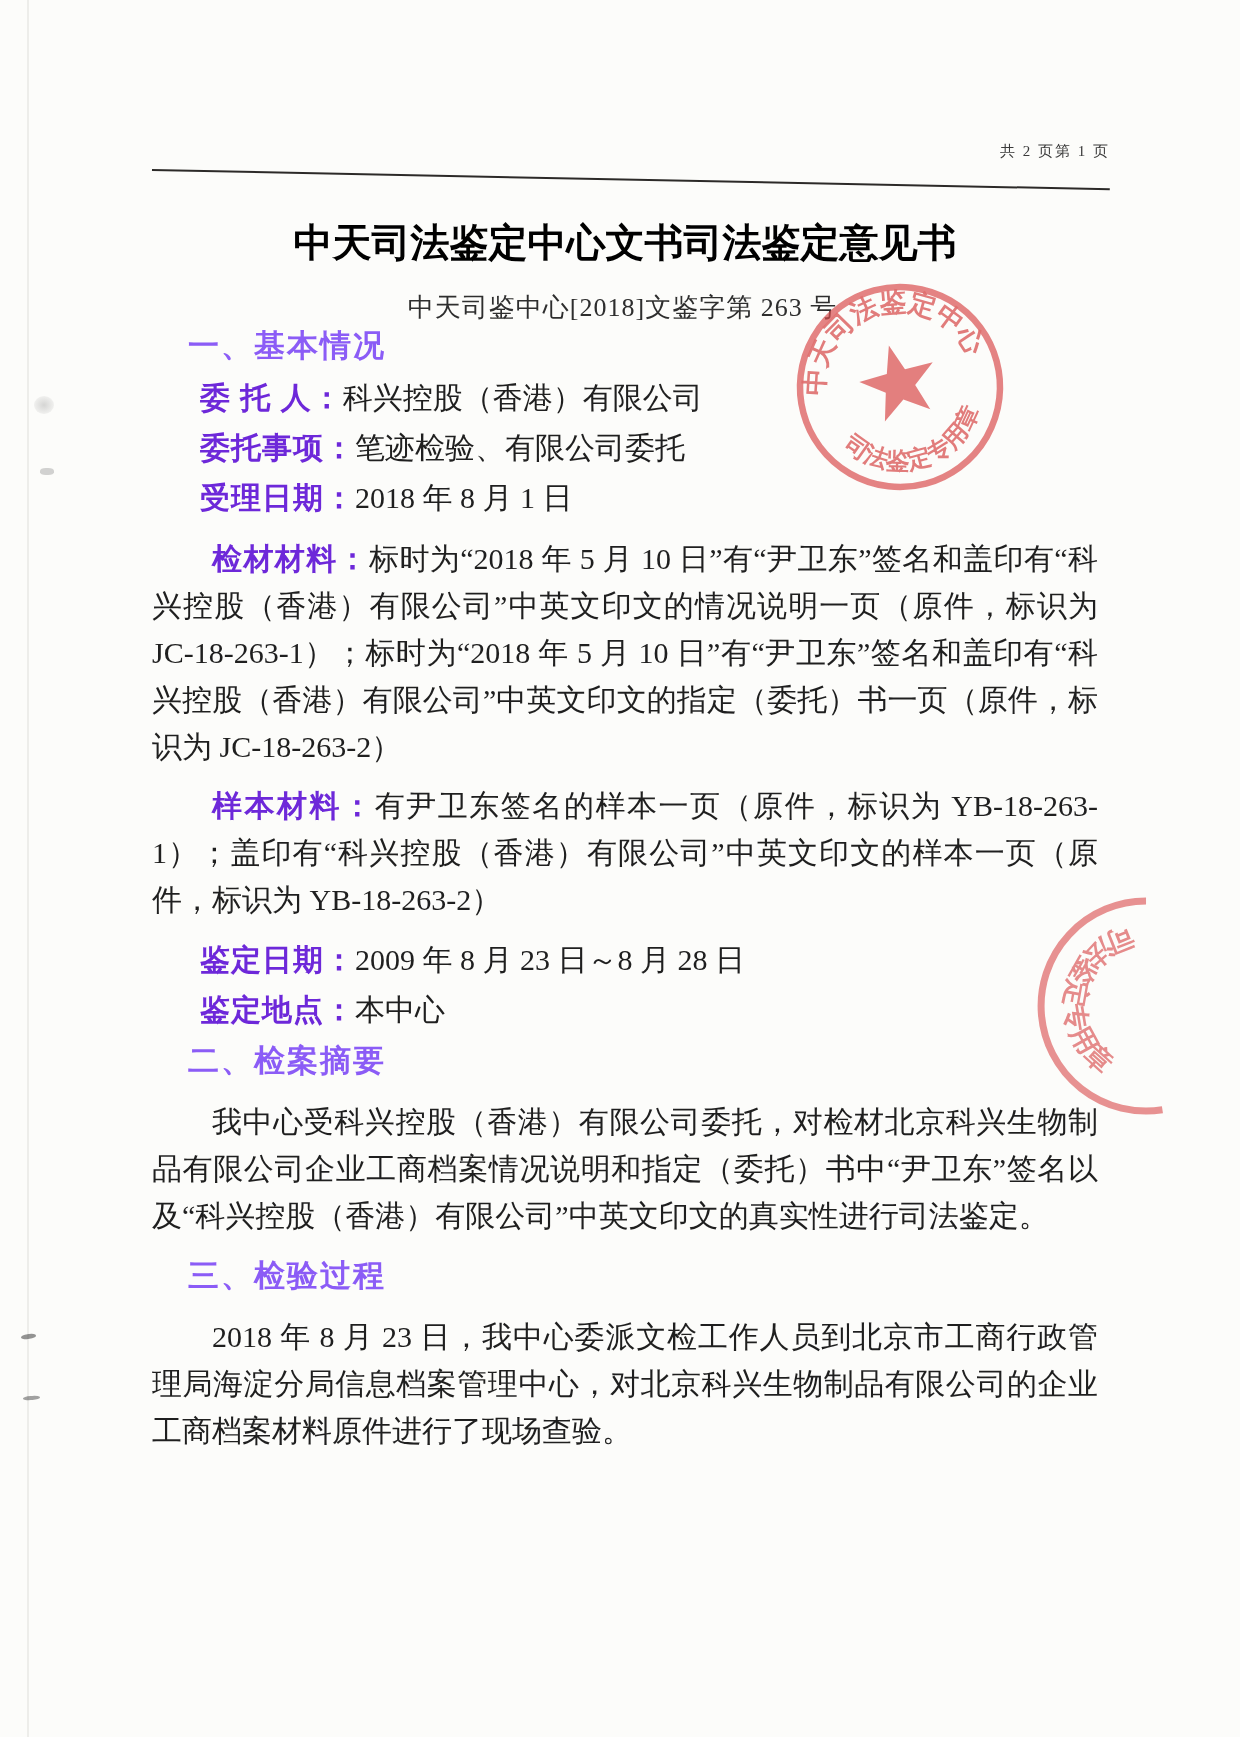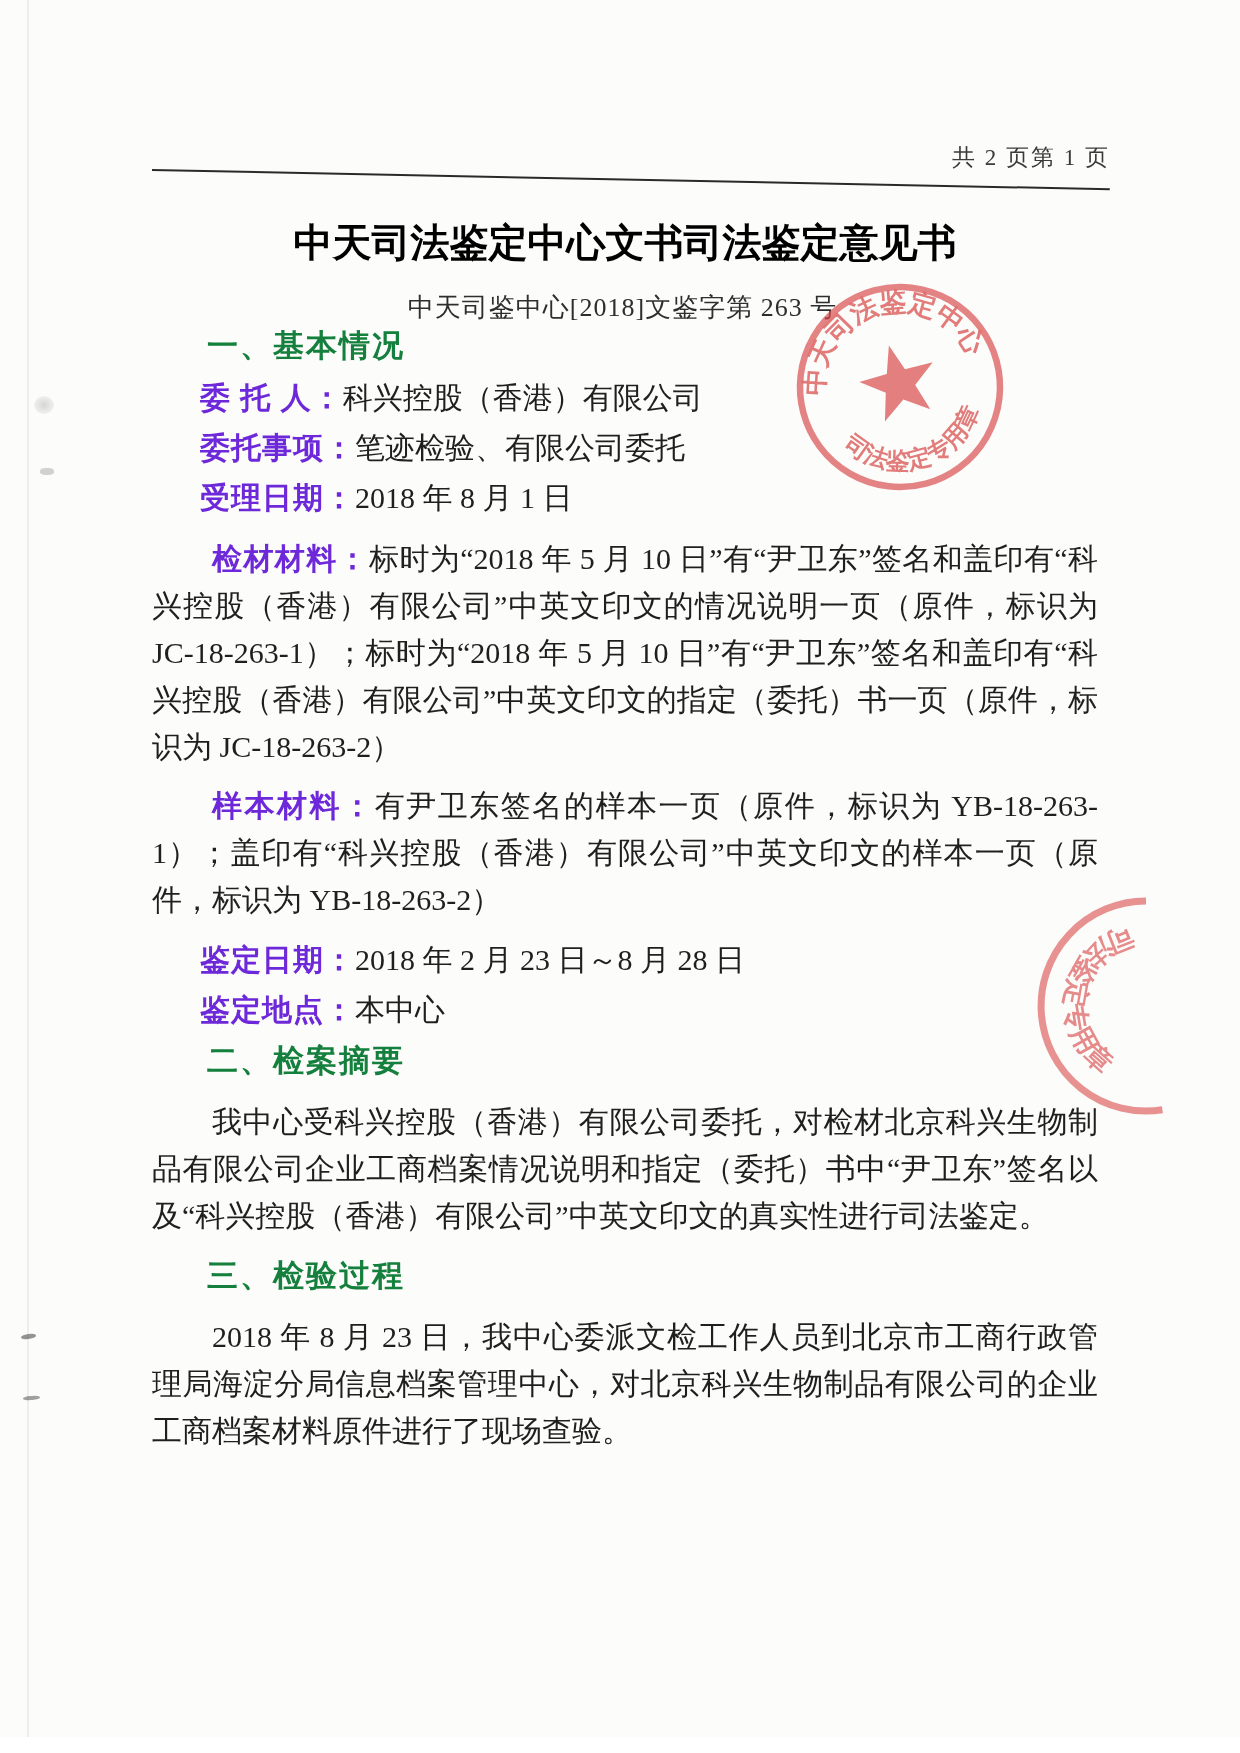--- a/index.html
+++ b/index.html
@@ -8,21 +8,21 @@
     width:1240px;height:1753px;
     margin:0 auto;
     background:#fcfcfa;
     overflow:hidden;
     font-family:"Liberation Serif", serif;
     color:#222;
   }
   
   .page-info{
     position:absolute; top:142px; left:140px; width:970px;
-    text-align:right; font-size:23px; letter-spacing:2px; color:#3a3a3a;
+    text-align:right; font-size:15px; letter-spacing:2px; color:#3a3a3a;
   }
   .header-rule{
     position:absolute; left:152px; top:169px; width:958px; height:2.4px;
     background:#2c2a28; transform:rotate(1.15deg); transform-origin:left top;
   }
   .doc-title{
     position:absolute; top:216px; left:140px; width:970px;
     text-align:center; font-size:39px; font-weight:bold;
     font-family:"Liberation Sans", sans-serif; color:#000000; letter-spacing:0px;
   }
@@ -30,22 +30,22 @@
     position:absolute; top:290px; left:140px; width:965px;
     text-align:center; font-size:26px; color:#2e2e2e; letter-spacing:1px;
   }
   
   #doc-body{
     position:absolute; top:320px; left:140px; width:970px;
     font-size:30px; line-height:47px; color:#1f1f1f;
   }
   .heading{
     font-family:"Liberation Sans", sans-serif;
-    font-weight:bold; font-size:31px; color:#15803d;
-    margin:1px 0 2px 67px; line-height:50px; letter-spacing:2px;
+    font-weight:bold; font-size:31px; color:#8b5cf6;
+    margin:1px 0 2px 48px; line-height:50px; letter-spacing:2px;
   }
   .field{ margin-left:60px; line-height:50px; }
   .field .label, .run-label{
     font-family:"Liberation Sans", sans-serif;
     font-weight:bold; color:#6d28d9; letter-spacing:1px;
   }
   .para{
     text-indent:60px; text-align:justify; margin:12px;
   }
   
@@ -93,21 +93,21 @@
   <div class="doc-title">中天司法鉴定中心文书司法鉴定意见书</div>
   <div class="doc-number">中天司鉴中心[2018]文鉴字第 263 号</div>
 
   <div id="doc-body">
       <div class="heading">一、基本情况</div>
       <div class="field"><span class="label">委 托 人：</span><span>科兴控股（香港）有限公司</span></div>
       <div class="field"><span class="label">委托事项：</span><span>笔迹检验、有限公司委托</span></div>
       <div class="field"><span class="label">受理日期：</span><span>2018 年 8 月 1 日</span></div>
       <div class="para"><span class="run-label">检材材料：</span>标时为“2018 年 5 月 10 日”有“尹卫东”签名和盖印有“科兴控股（香港）有限公司”中英文印文的情况说明一页（原件，标识为 JC-18-263-1）；标时为“2018 年 5 月 10 日”有“尹卫东”签名和盖印有“科兴控股（香港）有限公司”中英文印文的指定（委托）书一页（原件，标识为 JC-18-263-2）</div>
       <div class="para"><span class="run-label">样本材料：</span>有尹卫东签名的样本一页（原件，标识为 YB-18-263-1）；盖印有“科兴控股（香港）有限公司”中英文印文的样本一页（原件，标识为 YB-18-263-2）</div>
-      <div class="field"><span class="label">鉴定日期：</span><span>2018 年 2 月 23 日～8 月 28 日</span></div>
+      <div class="field"><span class="label">鉴定日期：</span><span>2009 年 8 月 23 日～8 月 28 日</span></div>
       <div class="field"><span class="label">鉴定地点：</span><span>本中心</span></div>
       <div class="heading">二、检案摘要</div>
       <div class="para">我中心受科兴控股（香港）有限公司委托，对检材北京科兴生物制品有限公司企业工商档案情况说明和指定（委托）书中“尹卫东”签名以及“科兴控股（香港）有限公司”中英文印文的真实性进行司法鉴定。</div>
       <div class="heading">三、检验过程</div>
       <div class="para">2018 年 8 月 23 日，我中心委派文检工作人员到北京市工商行政管理局海淀分局信息档案管理中心，对北京科兴生物制品有限公司的企业工商档案材料原件进行了现场查验。</div>
     </div>
 
   <svg class="stamp" style="left:785px; top:272px;" width="230" height="230" viewBox="0 0 230 230">
     <defs>
       <path id="arcTop" d="M 41.6 95.3 A 76 76 0 0 1 188.4 95.3" fill="none"></path>

